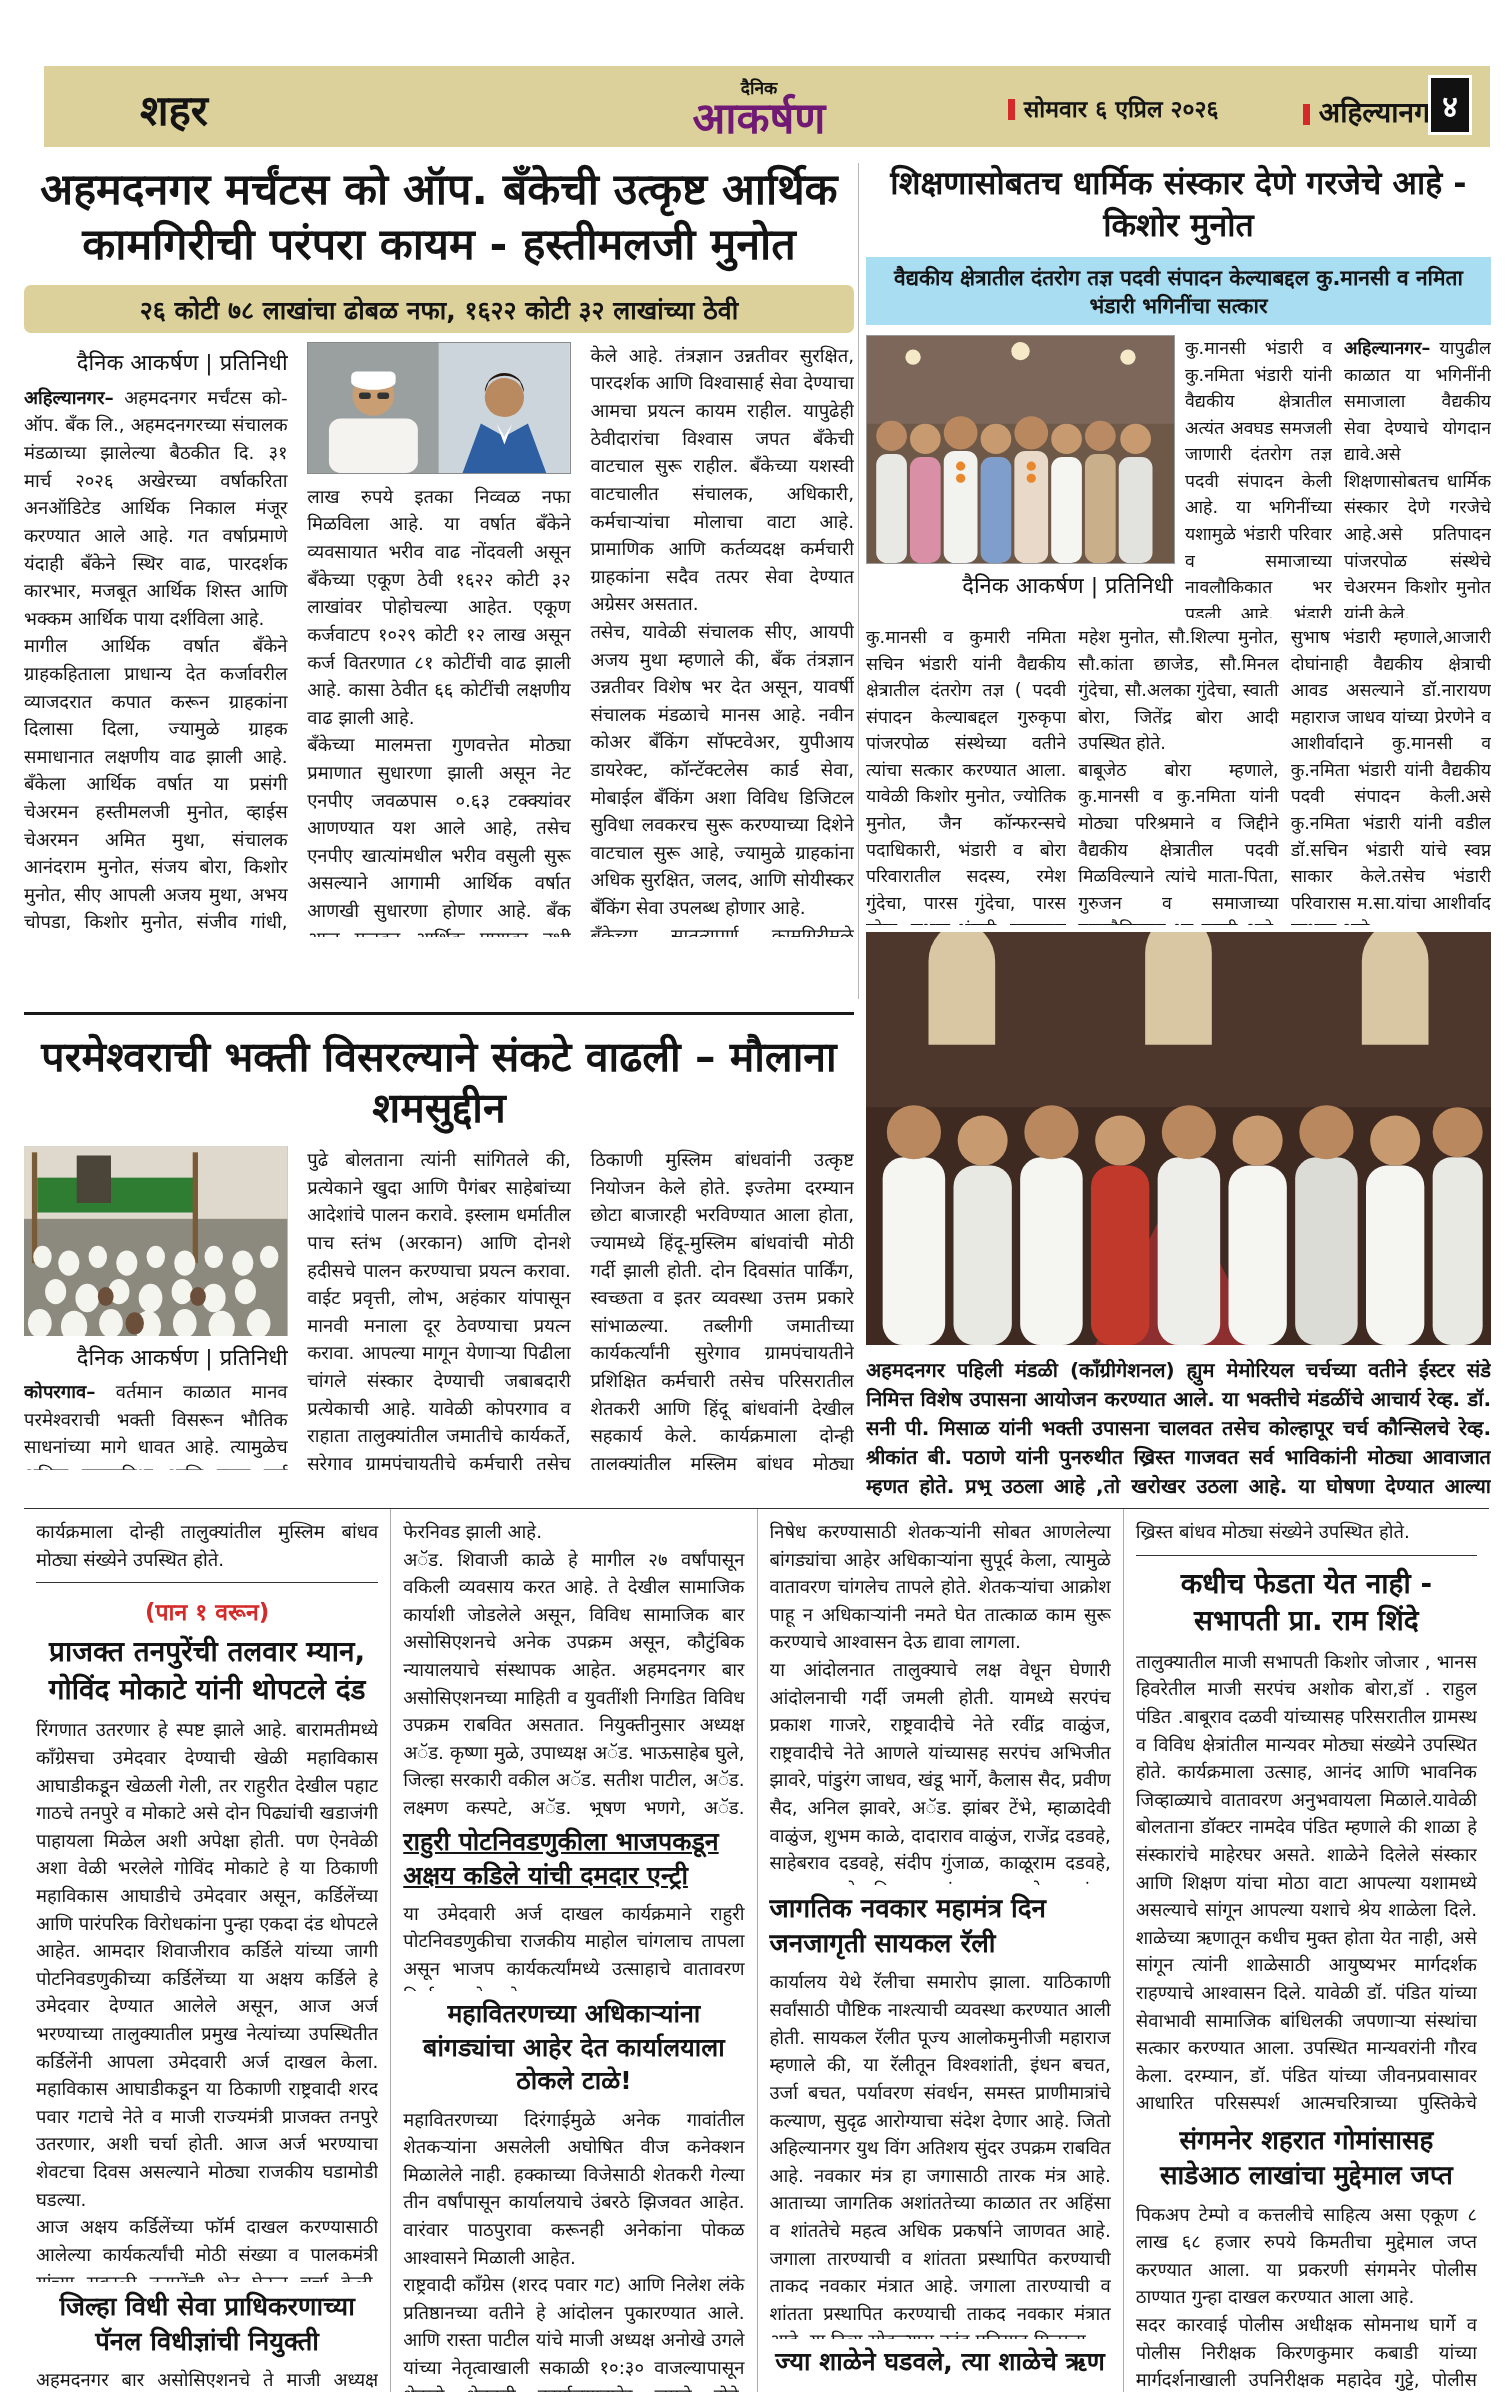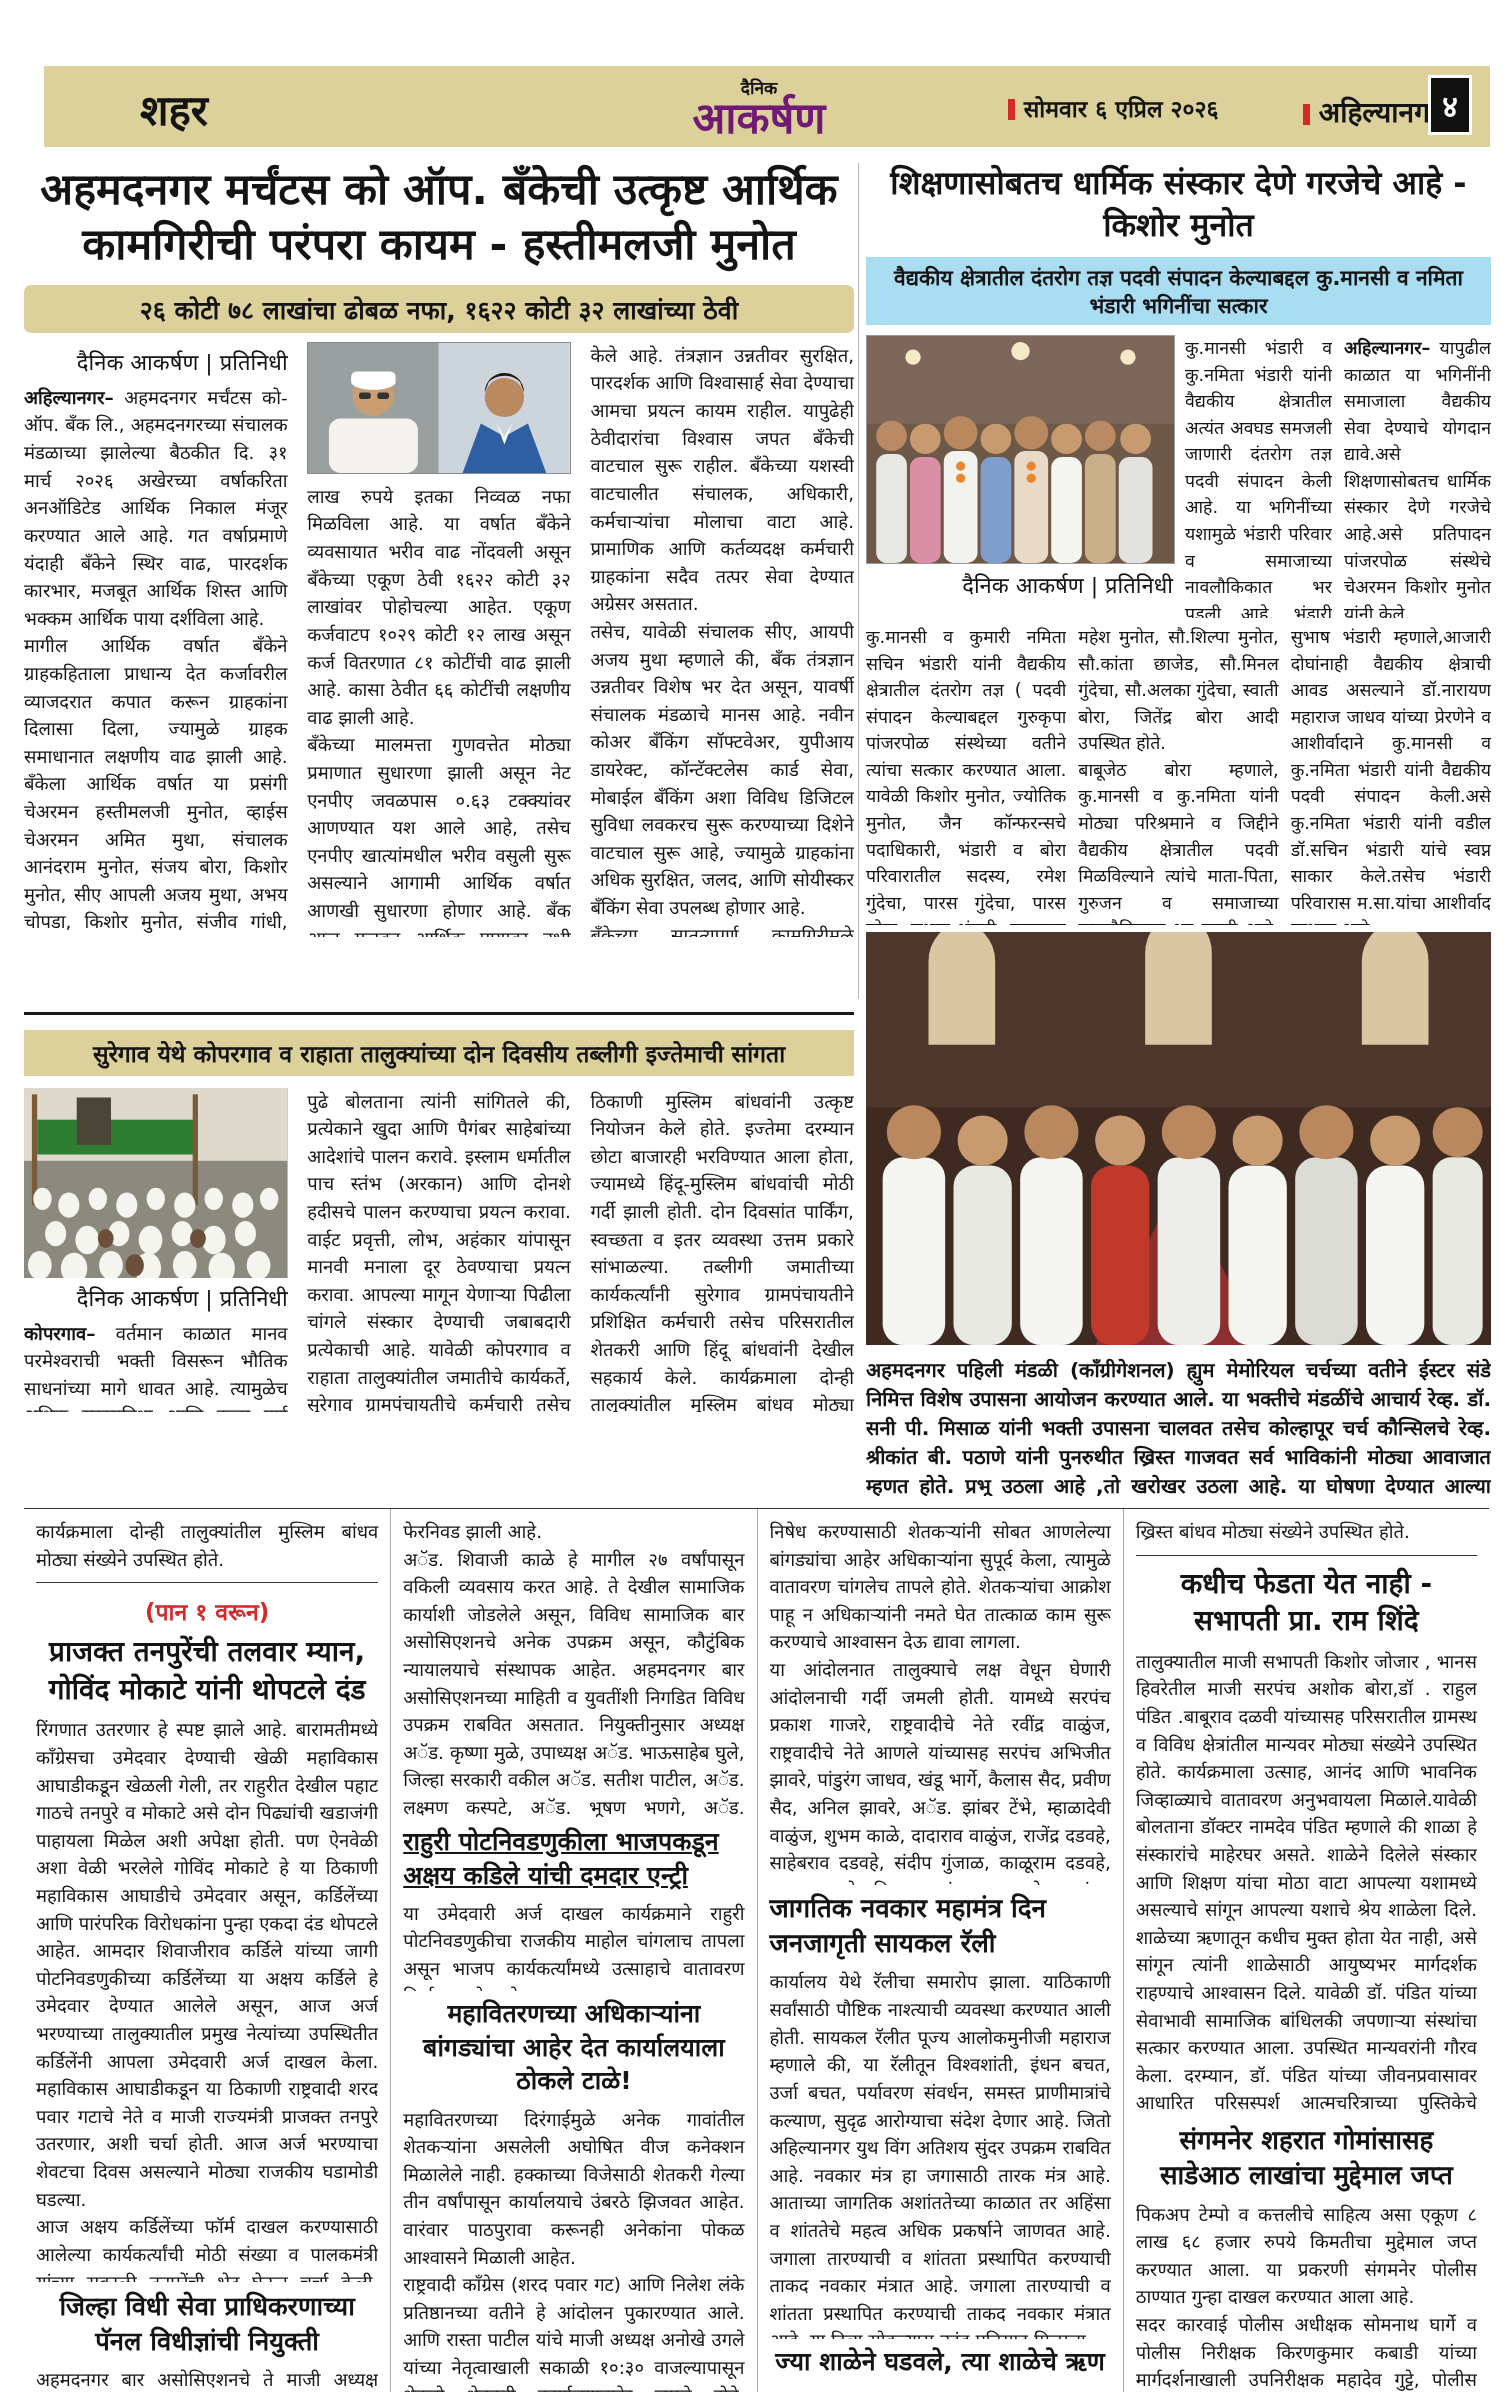--- a/index.html
+++ b/index.html
@@ -180,21 +180,21 @@
     <div class="h-row2">
       <div class="col body" style="font-size:17.7px;">कु.मानसी व कुमारी नमिता सचिन भंडारी यांनी वैद्यकीय क्षेत्रातील दंतरोग तज्ञ ( पदवी संपादन केल्याबद्दल गुरुकृपा पांजरपोळ संस्थेच्या वतीने त्यांचा सत्कार करण्यात आला. यावेळी किशोर मुनोत, ज्योतिक मुनोत, जैन कॉन्फरन्सचे पदाधिकारी, भंडारी व बोरा परिवारातील सदस्य, रमेश गुंदेचा, पारस गुंदेचा, पारस लोढा, सुभाष भंडारी, रमनलाल भंडारी, ईश्वर नहार, भरत बागरेचा, अनिल पितळे, चिराग गांधी,</div>
       <div class="col body" style="font-size:17.7px;">महेश मुनोत, सौ.शिल्पा मुनोत, सौ.कांता छाजेड, सौ.मिनल गुंदेचा, सौ.अलका गुंदेचा, स्वाती बोरा, जितेंद्र बोरा आदी उपस्थित होते.
 बाबूजेठ बोरा म्हणाले, कु.मानसी व कु.नमिता यांनी मोठ्या परिश्रमाने व जिद्दीने वैद्यकीय क्षेत्रातील पदवी मिळविल्याने त्यांचे माता-पिता, गुरुजन व समाजाच्या नावलौकिकात भर पडली आहे. समाजातील मुलांना उच्च शिक्षण घेण्याची प्रेरणा या निमित्ताने मिळेल. कु.मानसी व कु.नमिता यांनी उच्च शिक्षण घेऊन समाजाची मान उंचावली आहे.</div>
       <div class="col body" style="font-size:17.7px;">सुभाष भंडारी म्हणाले,आजारी दोघांनाही वैद्यकीय क्षेत्राची आवड असल्याने डॉ.नारायण महाराज जाधव यांच्या प्रेरणेने व आशीर्वादाने कु.मानसी व कु.नमिता भंडारी यांनी वैद्यकीय पदवी संपादन केली.असे कु.नमिता भंडारी यांनी वडील डॉ.सचिन भंडारी यांचे स्वप्न साकार केले.तसेच भंडारी परिवारास म.सा.यांचा आशीर्वाद लाभला आहे.
 यावेळी पारस लोढा यांनी सूत्रसंचालन केले.तर आभार रमनलाल भंडारी यांनी मानले.  सामाजिक आनंद चालीसा कार्यक्रमातील मान्यवरांची उपस्थिती होती.</div>
     </div>
   </div>
 
   <div class="maulana">
-    <div class="sub">सुरेगाव येथे कोपरगाव व राहाता तालुक्यांच्या दोन दिवसीय तब्लीगी इज्तेमाची सांगता</div>
+    <div class="hl">परमेश्वराची भक्ती विसरल्याने  संकटे वाढली – मौलाना शमसुद्दीन</div>
     <div class="m-cols">
       <div class="col">
         <div class="m-photo">
           <svg viewBox="0 0 200 120" preserveAspectRatio="none">
             <rect width="200" height="120" fill="#8c8a7e"></rect>
             <rect width="200" height="46" fill="#ded9cc"></rect>
             <rect x="10" y="20" width="120" height="22" fill="#2f7d32"></rect>
             <rect x="40" y="6" width="26" height="30" fill="#4b4438"></rect>
             <rect x="6" y="4" width="4" height="70" fill="#7a5b38"></rect>
               <rect x="128" y="4" width="4" height="70" fill="#7a5b38"></rect>

